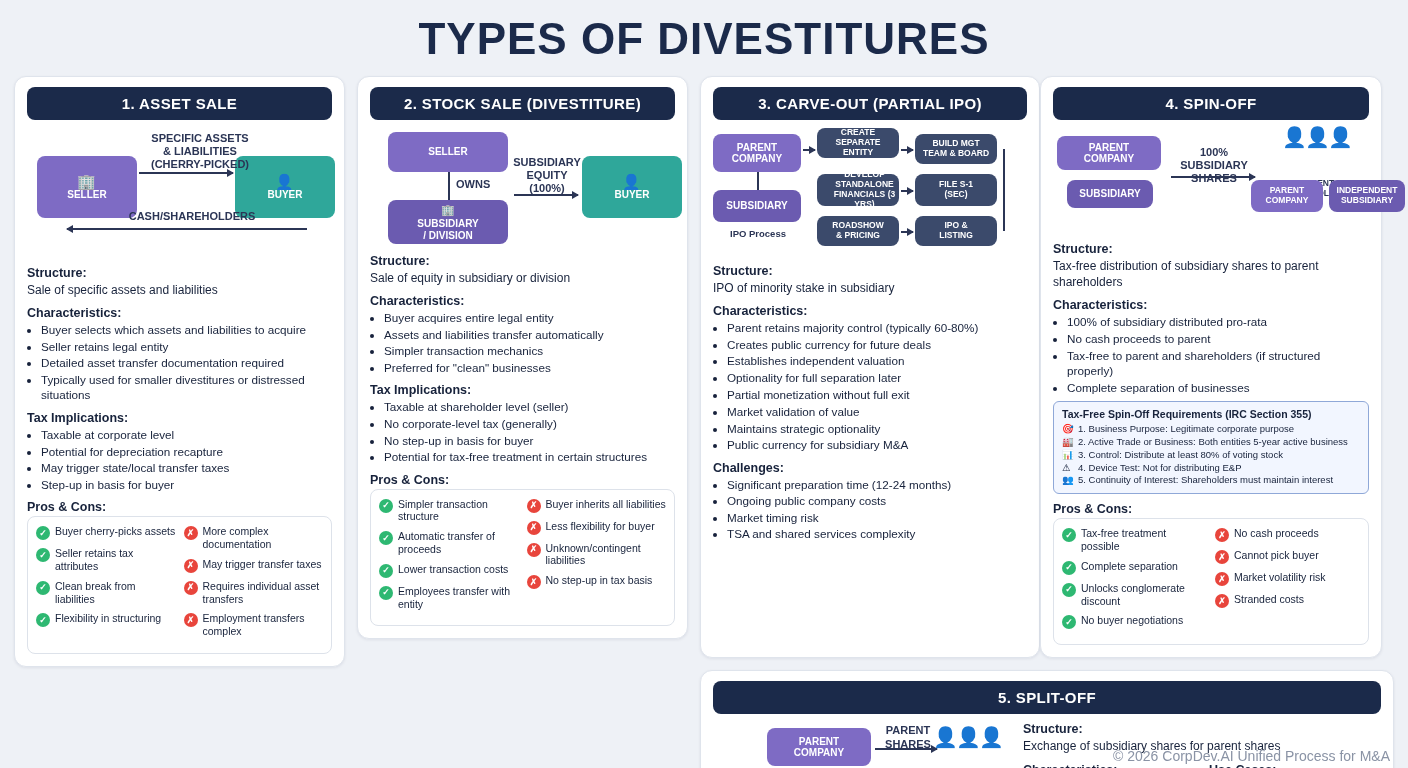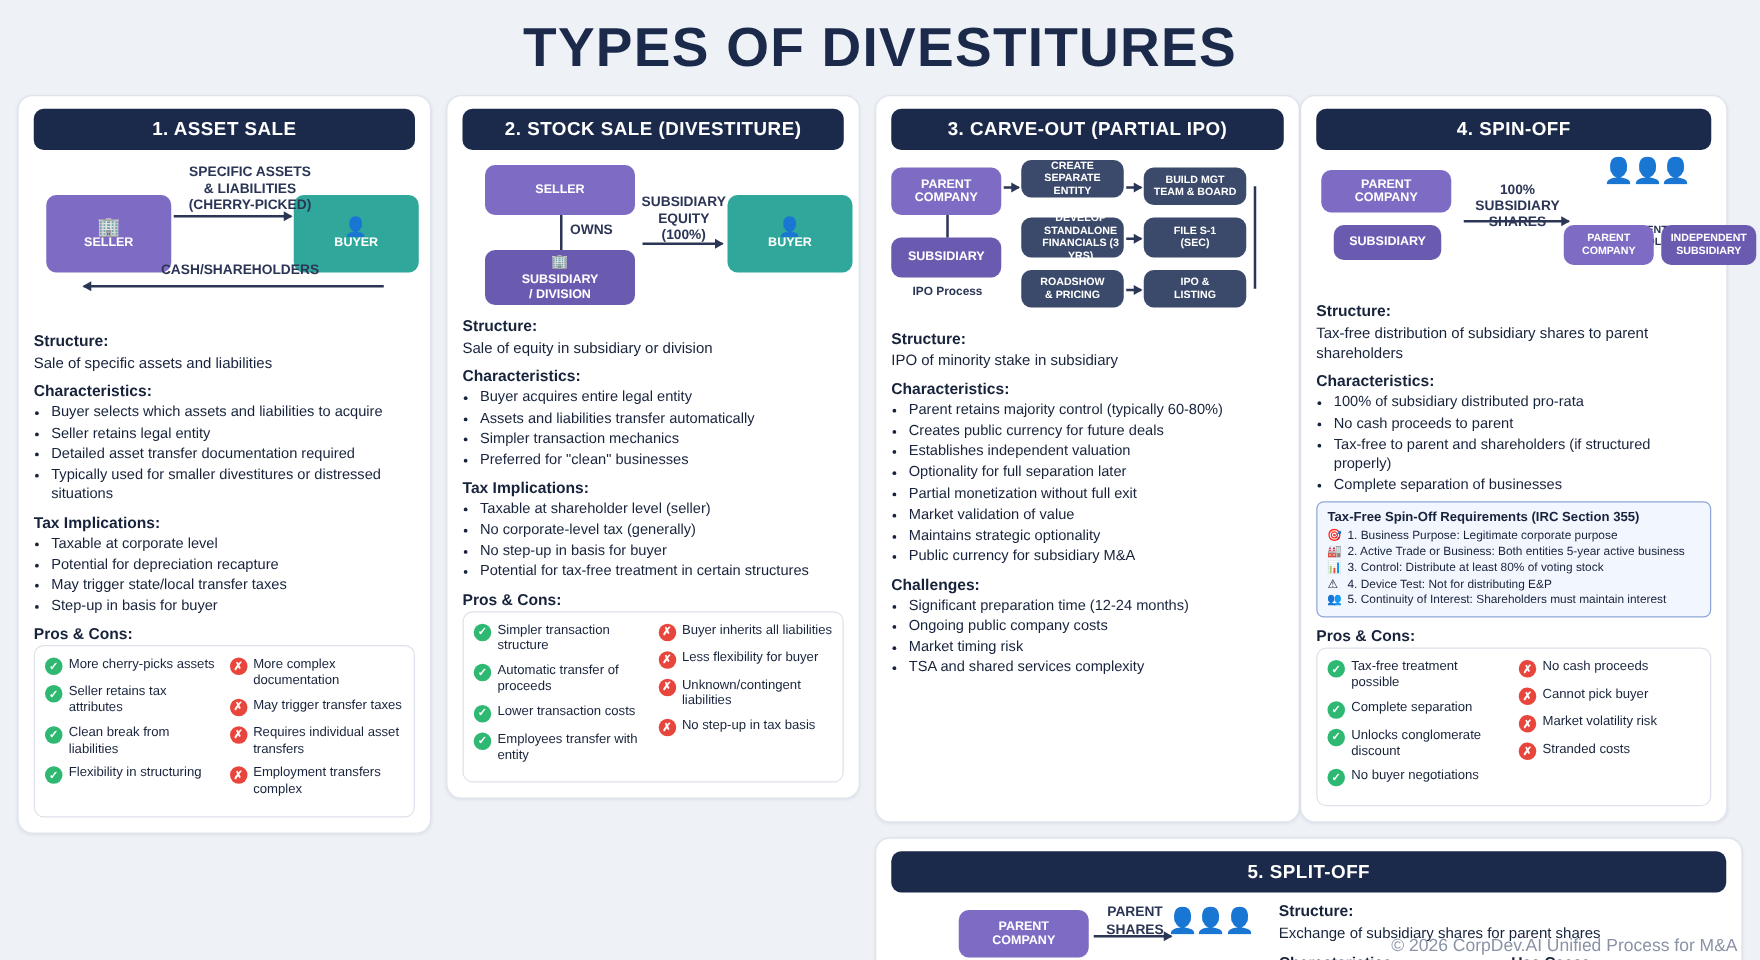--- a/index.html
+++ b/index.html
@@ -183,21 +183,21 @@
         <li>Potential for depreciation recapture</li>
         <li>May trigger state/local transfer taxes</li>
         <li>Step-up in basis for buyer</li>
       </ul>
 
       <div class="sec-title">Pros &amp; Cons:</div>
       <div class="pc-wrap">
         <div class="pc-col">
           <div class="pc-item">
               <span class="tick">✓</span>
-              <span>More cherry-picks assets</span>
+              <span>Buyer cherry-picks assets</span>
             </div>
           <div class="pc-item">
               <span class="tick">✓</span>
               <span>Seller retains tax attributes</span>
             </div>
           <div class="pc-item">
               <span class="tick">✓</span>
               <span>Clean break from liabilities</span>
             </div>
           <div class="pc-item">

